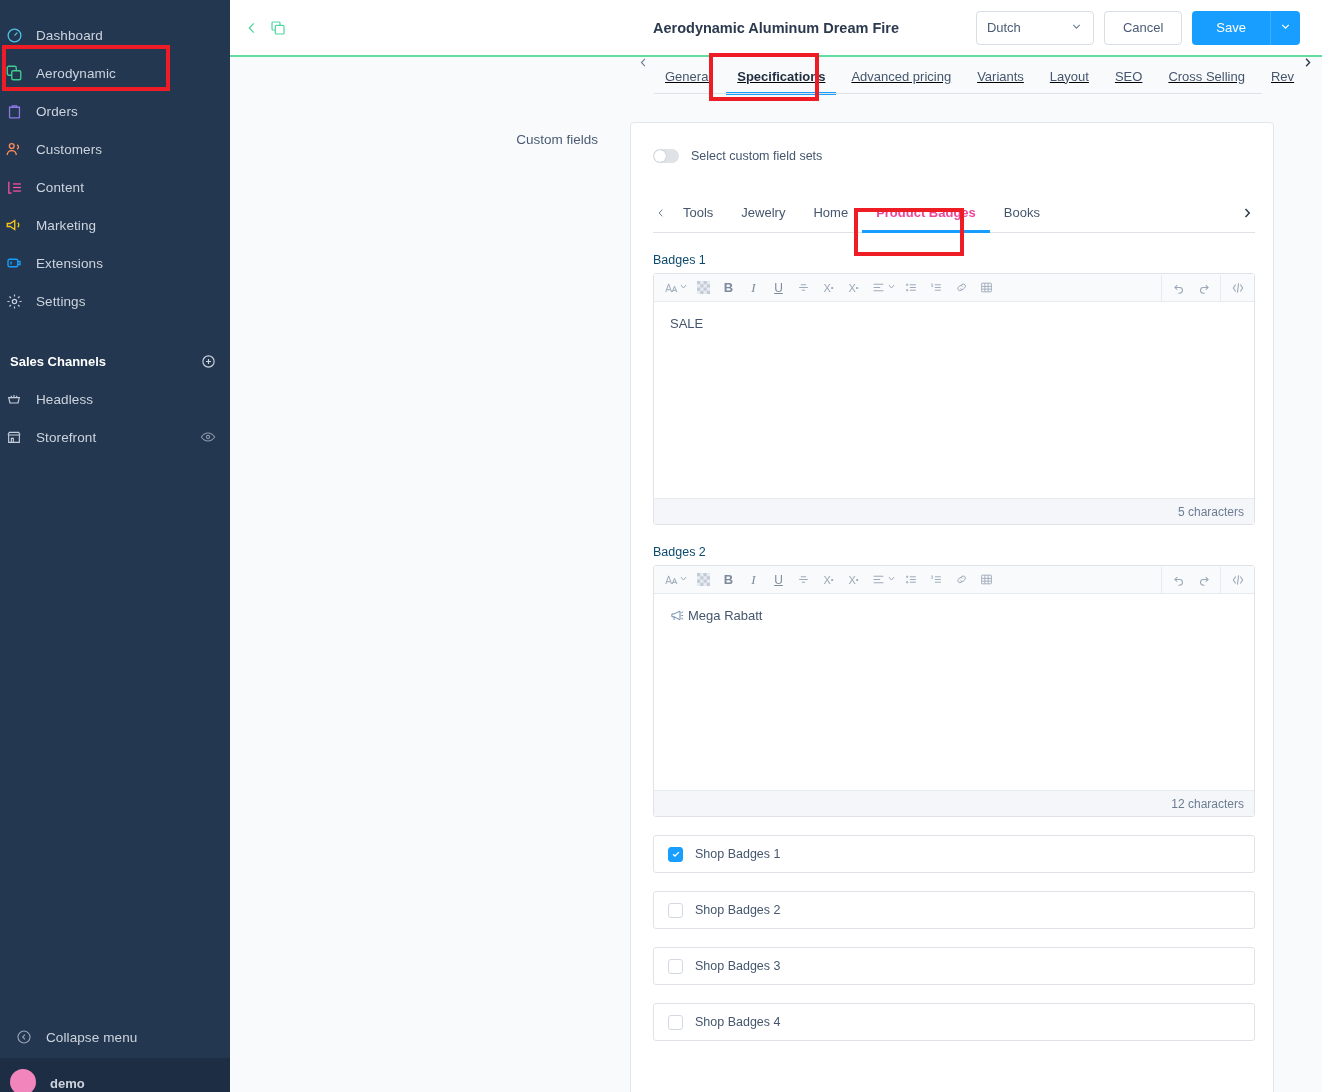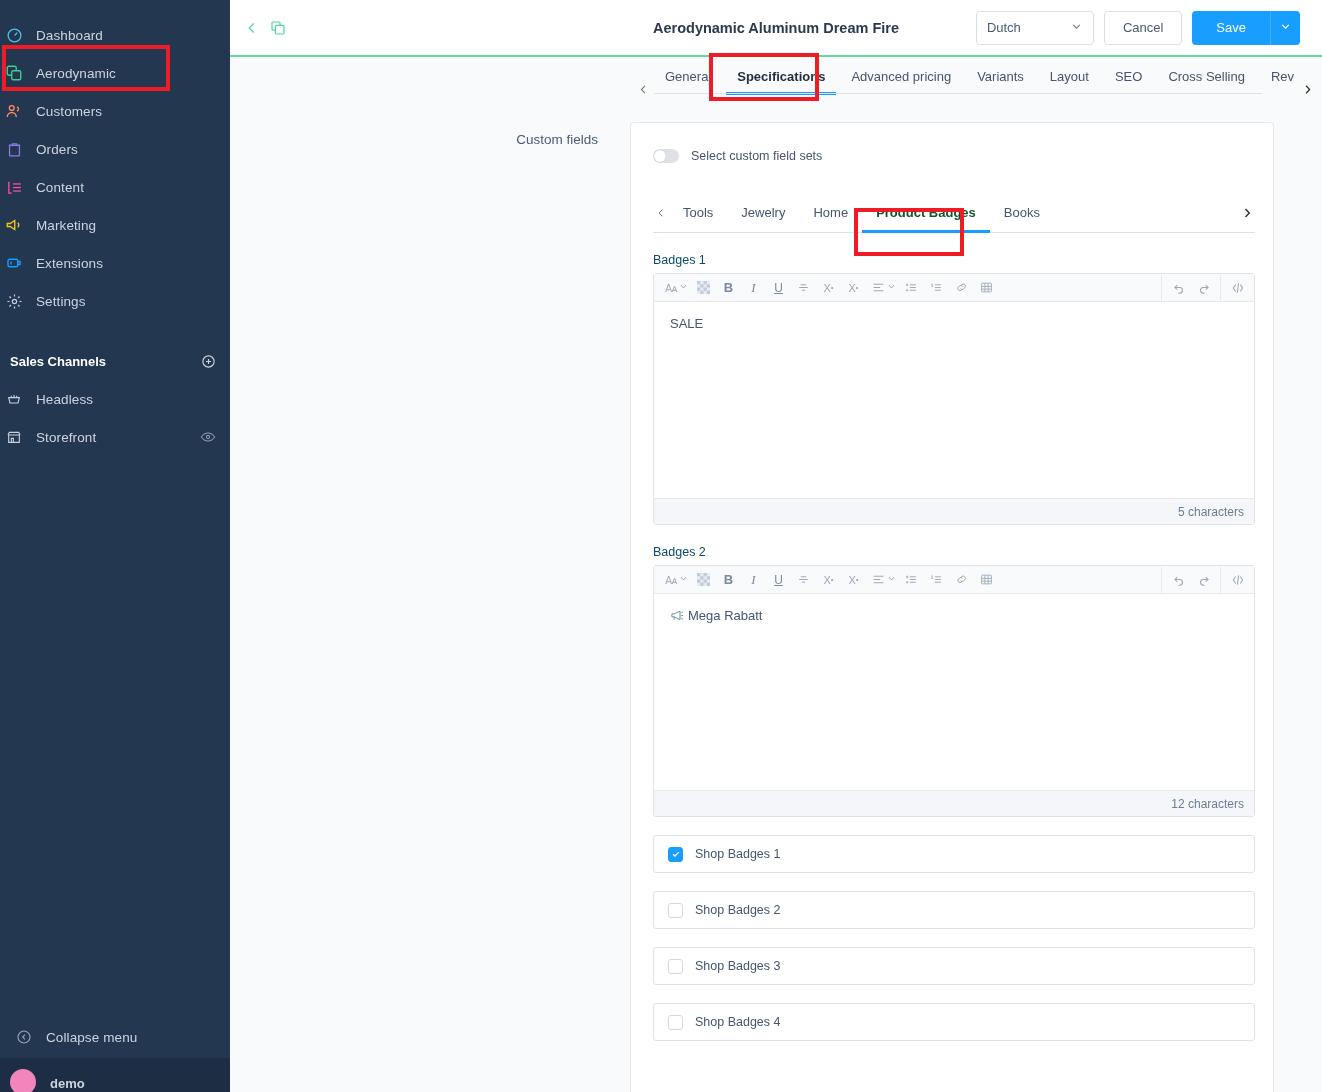--- a/index.html
+++ b/index.html
@@ -133,21 +133,21 @@
   }
 
   
   .tabbar {
     height: 43px; background: #f9fafb;
     display: flex; align-items: flex-start;
     position: relative;
   }
   .tabs-wrap {
     position: absolute; left: 404px; right: 0; top: 0;
-    display: flex; align-items: flex-end; height: 38px;
+    display: flex; align-items: flex-start; height: 38px; text-decoration: underline;
   }
   .tab-arrow {
     width: 18px; display: flex; align-items: center; justify-content: center;
     color: #6b7d93; cursor: pointer; font-size: 13px;
   }
   .tab {
     font-size: 13px; color: #45566e;
     padding: 0 13px; height: 38px;
     display: flex; align-items: center; cursor: pointer;
     white-space: nowrap;
@@ -198,21 +198,21 @@
   .subtab-arrow {
     width: 16px; display: flex; align-items: center; justify-content: center;
     color: #6b7d93; font-size: 12px; cursor: pointer;
   }
   .subtab {
     font-size: 13px; color: #45566e;
     padding: 0 14px; height: 39px;
     display: flex; align-items: center; cursor: pointer;
     white-space: nowrap;
   }
-  .subtab.active { color: #14532d; font-weight: bold; position: relative; }
+  .subtab.active { color: #ec4899; font-weight: bold; position: relative; }
   .subtab.active:after {
     content: ""; position: absolute; left: 0; right: 0; bottom: -1px;
     height: 3px; background: #189eff;
   }
   .subtab-arrow.right { margin-left: auto; font-size: 14px; }
 
   .field-label {
     font-size: 12.5px; color: #0c4a6e;
     margin-top: 20px; margin-bottom: 6px;
   }
@@ -288,37 +288,37 @@
           <svg width="18" height="18" viewBox="0 0 24 24" fill="none" stroke="#3ecf8e" stroke-width="1.8">
             <rect x="3" y="3" width="12" height="12" rx="2"></rect>
             <rect x="9" y="9" width="12" height="12" rx="2" fill="#243750"></rect>
           </svg>
         </span>
         <span class="nav-label">Aerodynamic</span>
       </div>
 
       <div class="nav-item">
         <span class="nav-icon">
+          <svg width="17" height="17" viewBox="0 0 24 24" fill="none" stroke="#8c7ae6" stroke-width="1.8">
+            <path d="M5 6h14v14a1 1 0 0 1-1 1H6a1 1 0 0 1-1-1z"></path>
+              <path d="M9 6V4h6v2"></path>
+          </svg>
+        </span>
+        <span class="nav-label">Orders</span>
+      </div>
+
+      <div class="nav-item">
+        <span class="nav-icon">
           <svg width="18" height="18" viewBox="0 0 24 24" fill="none" stroke="#ff8a5c" stroke-width="1.8">
             <circle cx="9" cy="8" r="3.2"></circle>
               <path d="M3 20c0-3.3 2.7-6 6-6s6 2.7 6 6"></path>
             <path d="M16 6.5a3 3 0 0 1 0 5.6"></path>
           </svg>
         </span>
         <span class="nav-label">Customers</span>
-      </div>
-
-      <div class="nav-item">
-        <span class="nav-icon">
-          <svg width="17" height="17" viewBox="0 0 24 24" fill="none" stroke="#8c7ae6" stroke-width="1.8">
-            <path d="M5 6h14v14a1 1 0 0 1-1 1H6a1 1 0 0 1-1-1z"></path>
-              <path d="M9 6V4h6v2"></path>
-          </svg>
-        </span>
-        <span class="nav-label">Orders</span>
       </div>
 
       <div class="nav-item">
         <span class="nav-icon">
           <svg width="17" height="17" viewBox="0 0 24 24" fill="none" stroke="#ff4fa3" stroke-width="1.8">
             <path d="M4 4v16h4"></path>
               <path d="M10 7h11"></path>
               <path d="M10 12h11"></path>
               <path d="M10 17h11"></path>
           </svg>

